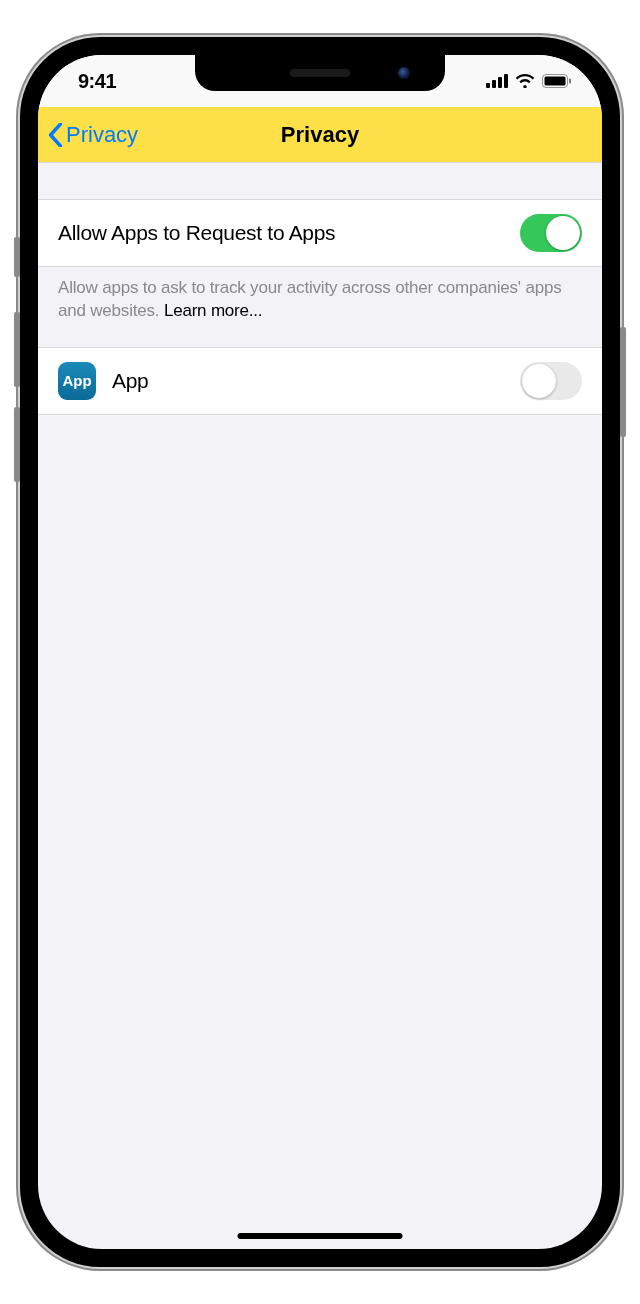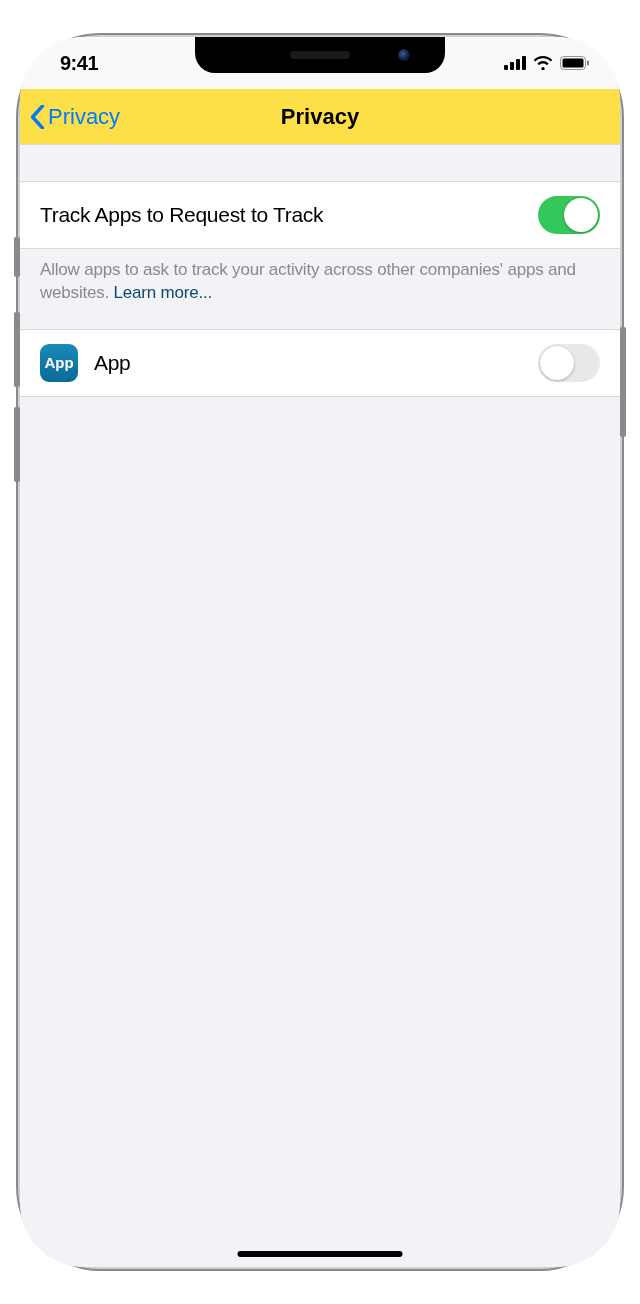--- a/index.html
+++ b/index.html
@@ -10,20 +10,21 @@
       height: 1304px;
       display: flex;
       align-items: center;
       justify-content: center;
     }
     .device-frame {
       width: 600px;
       height: 1230px;
       background: #000;
       border-radius: 80px;
+      padding: 18px;
       position: relative;
       box-shadow: 0 0 0 2px #d0d0d0, 0 0 0 4px #8a8a8a;
     }
     .side-button {
       position: absolute;
       background: #8a8a8a;
       border-radius: 2px;
     }
     .sb-left-1 { left: -6px; top: 200px; width: 6px; height: 40px; }
     .sb-left-2 { left: -6px; top: 275px; width: 6px; height: 75px; }
@@ -145,21 +146,21 @@
     }
     .toggle.on .knob { right: 2px; }
     .toggle.off .knob { left: 2px; }
     .footer-text {
       padding: 10px 20px 24px;
       font-size: 17px;
       line-height: 1.35;
       color: #8a8a8e;
       letter-spacing: -0.2px;
     }
-    .learn-more { color: #0c4a6e; }
+    .learn-more { color: #000000; }
     .app-icon {
       width: 38px;
       height: 38px;
       background: linear-gradient(180deg, #1a8ab8 0%, #0a6a98 100%);
       border-radius: 9px;
       display: flex;
       align-items: center;
       justify-content: center;
       color: #fff;
       font-size: 15px;
@@ -218,21 +219,21 @@
         <svg width="15" height="24" viewBox="0 0 13 22">
             <path d="M11 1 L2 11 L11 21" stroke="#007aff" stroke-width="3.2" fill="none" stroke-linecap="round" stroke-linejoin="round"></path>
           </svg>
         <span>Privacy</span>
       </div>
       <div class="nav-title">Privacy</div>
     </div>
 
     <div class="content">
       <div class="row">
-        <div class="row-label">Track Apps to Request to Track</div>
+        <div class="row-label">Allow Apps to Request to Apps</div>
         <div class="toggle on">
           <div class="knob"></div>
         </div>
       </div>
 
       <div class="footer-text">
         <span>Allow apps to ask to track your activity across other companies' apps and websites. </span><span class="learn-more">Learn more...</span>
       </div>
 
       <div class="row">

